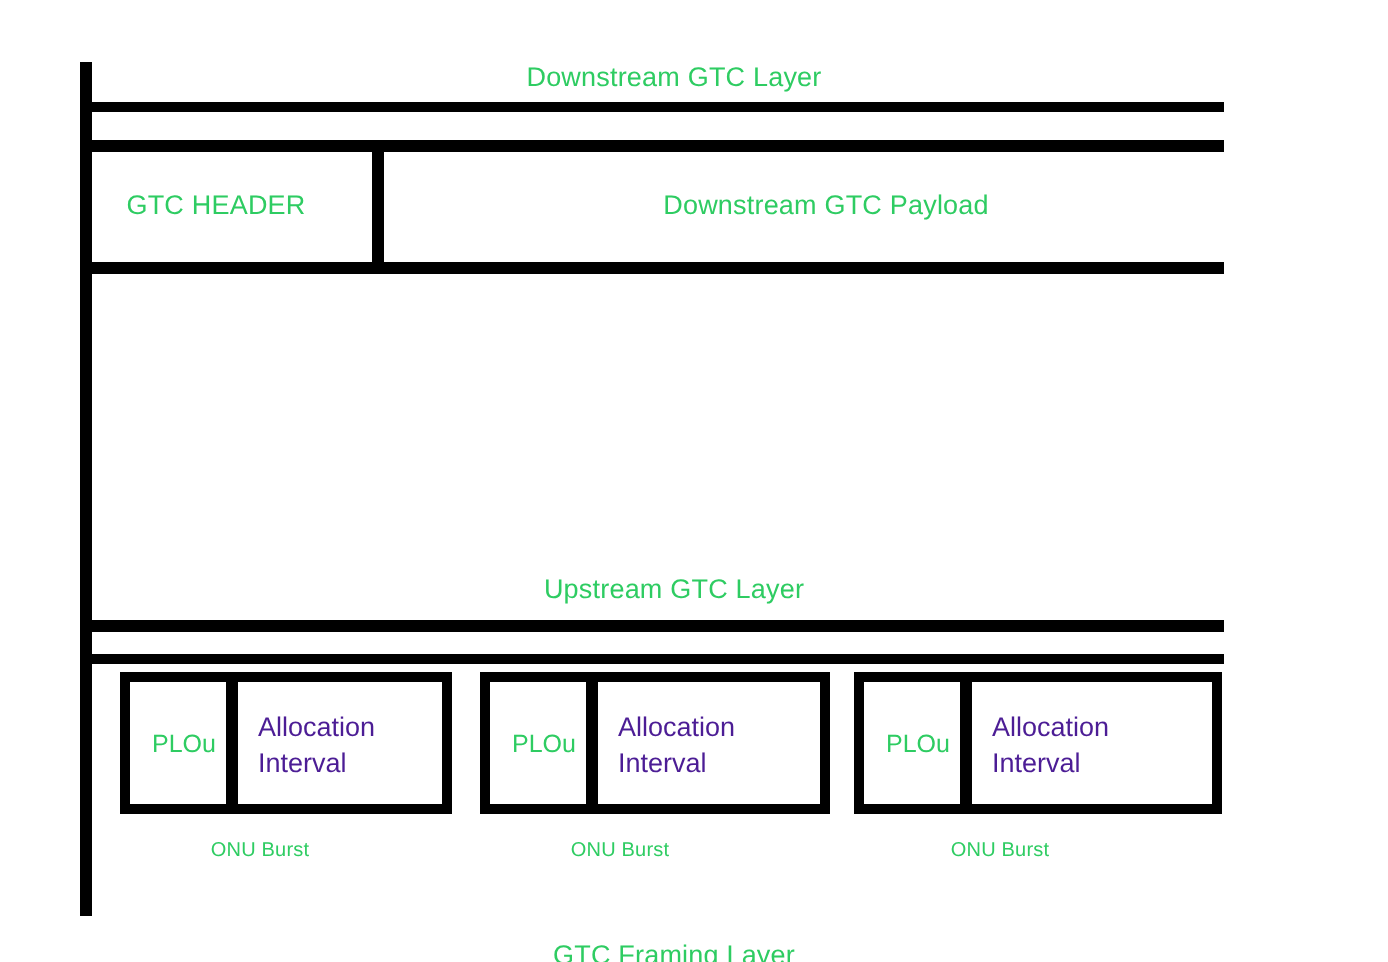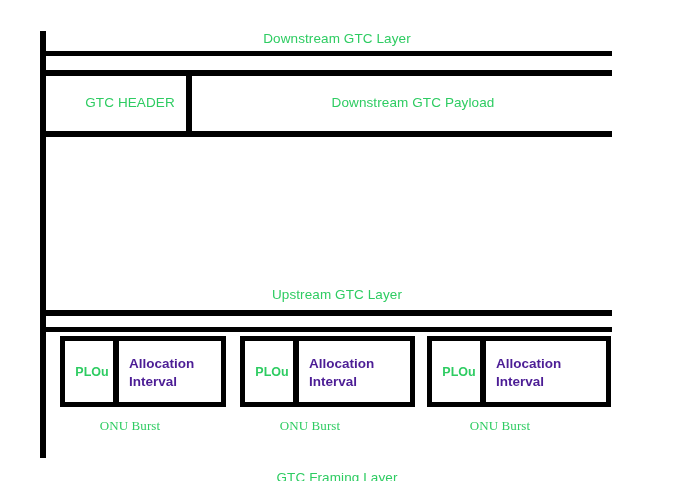--- a/index.html
+++ b/index.html
@@ -24,56 +24,54 @@
   }
   .hline {
     position: absolute;
     background: #000000;
   }
   .boxframe {
     position: absolute;
     border: 5px solid #000000;
     box-sizing: border-box;
     background: #ffffff;
-    font-weight: bold;
   }
   .divider {
     position: absolute;
     background: #000000;
   }
   .lbl {
     position: absolute;
     color: #2ecc62;
     font-size: 13.5px;
     line-height: 17px;
     white-space: pre-line;
     letter-spacing: 0.1px;
   }
   .lbl.center {
     text-align: center;
   }
   .lbl-sm {
-    font-size: 13px;
-    font-family: Liberation Serif, serif;
+    font-size: 10px;
   }
 
   
   #left-rail   { left: 40px;  top: 31px;  width: 6px;  height: 427px; }
   #right-rail  { left: 628px; top: 31px;  width: 6px;  height: 418px; }
 
   #line-ds-bottom  { left: 40px; top: 51px;  width: 594px; height: 5px; }
   #line-hdr-top    { left: 40px; top: 70px;  width: 594px; height: 6px; }
   #line-hdr-bottom { left: 40px; top: 131px; width: 594px; height: 6px; }
   #line-us-bottom  { left: 40px; top: 310px; width: 594px; height: 6px; }
   #line-fram-top   { left: 40px; top: 327px; width: 594px; height: 5px; }
 
   #ds-header-divider { left: 186px; top: 76px; width: 6px; height: 55px; }
 
   #lbl-ds-layer      { left: 40px;  top: 30px;  width: 594px; }
-  #lbl-gtc-header    { left: 60px;  top: 94px;  width: 140px; }
+  #lbl-gtc-header    { left: 38px;  top: 94px;  width: 140px; }
   #lbl-ds-payload    { left: 192px; top: 94px;  width: 442px; }
   #lbl-us-layer      { left: 40px;  top: 286px; width: 594px; }
   #lbl-framing-layer { left: 40px;  top: 469px; width: 594px; text-align: center; }
 
   
   #burst-1 { left: 60px;  top: 336px; width: 166px; height: 71px; }
   #burst-2 { left: 240px; top: 336px; width: 175px; height: 71px; }
   #burst-3 { left: 427px; top: 336px; width: 184px; height: 71px; }
 
   #burst-1 .divider { left: 48px; top: 0;  width: 6px; height: 61px; }

